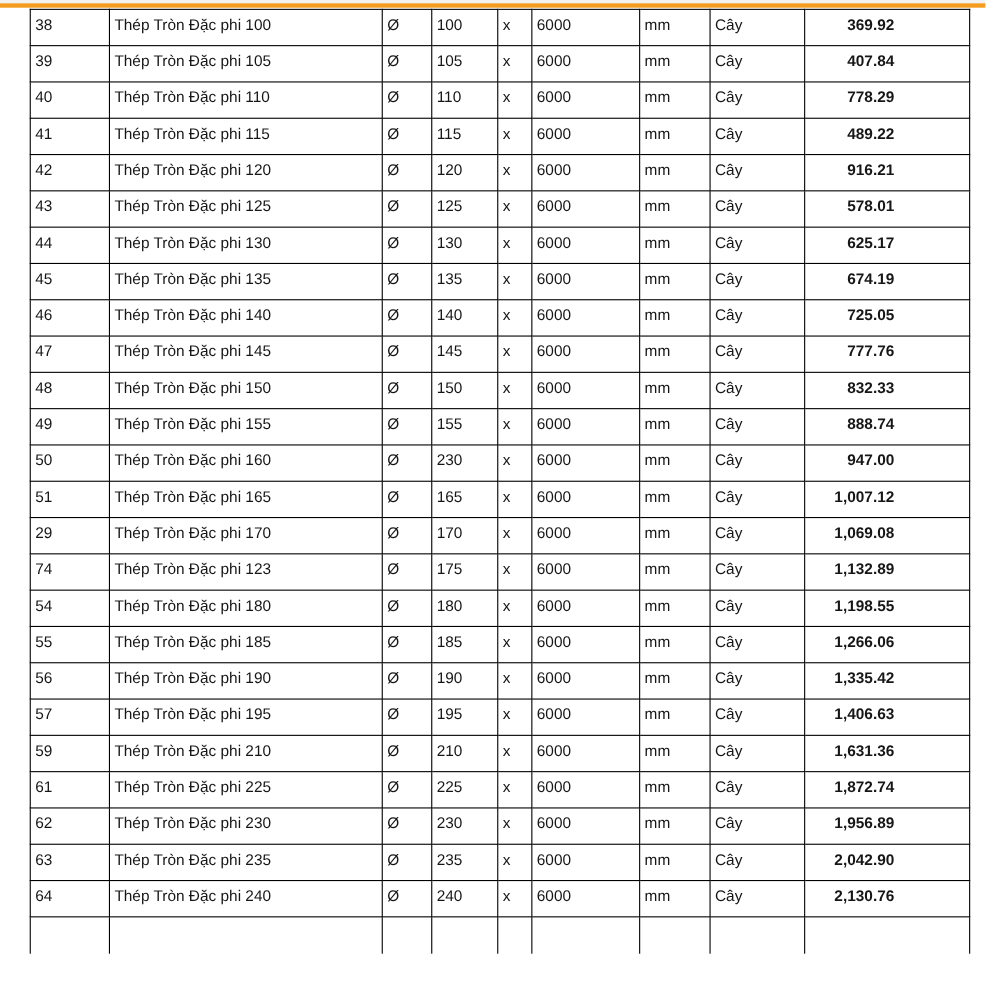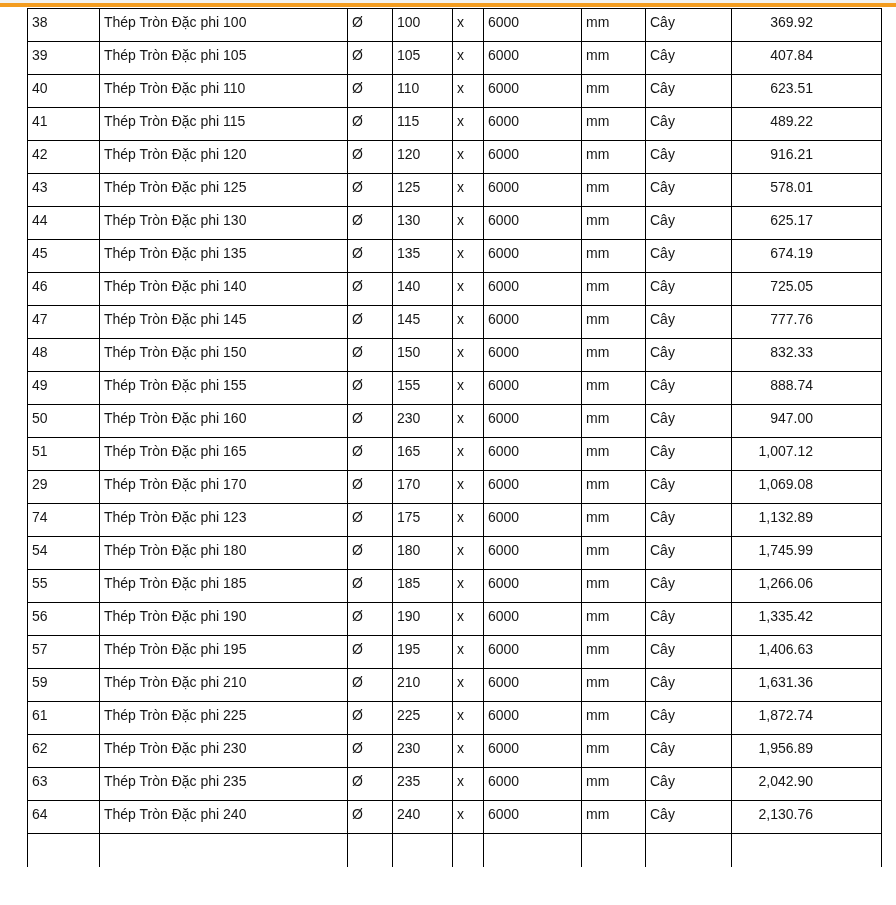--- a/index.html
+++ b/index.html
@@ -38,20 +38,21 @@
     padding: 4px 3px 0 4px;
     height: 33px;
     box-sizing: border-box;
     overflow: hidden;
     white-space: nowrap;
   }
   table.price-table tr { height: 33px; }
   table.price-table td.col-8 {
     text-align: right;
     padding-right: 68px;
+    font-weight: bold;
   }
   table.price-table tr.partial-row td {
     border-bottom: none;
     height: 33px;
   }
   
   col.c0 { width: 72px; }
   col.c1 { width: 248px; }
   col.c2 { width: 45px; }
   col.c3 { width: 60px; }
@@ -105,21 +106,21 @@
         </tr>
         <tr>
           <td class="col-0">40</td>
           <td class="col-1">Thép Tròn Đặc phi 110</td>
           <td class="col-2">Ø</td>
           <td class="col-3">110</td>
           <td class="col-4">x</td>
           <td class="col-5">6000</td>
           <td class="col-6">mm</td>
           <td class="col-7">Cây</td>
-          <td class="col-8">623.51</td>
+          <td class="col-8">778.29</td>
         </tr>
         <tr>
           <td class="col-0">41</td>
           <td class="col-1">Thép Tròn Đặc phi 115</td>
           <td class="col-2">Ø</td>
           <td class="col-3">115</td>
           <td class="col-4">x</td>
           <td class="col-5">6000</td>
           <td class="col-6">mm</td>
           <td class="col-7">Cây</td>
@@ -259,21 +260,21 @@
         </tr>
         <tr>
           <td class="col-0">54</td>
           <td class="col-1">Thép Tròn Đặc phi 180</td>
           <td class="col-2">Ø</td>
           <td class="col-3">180</td>
           <td class="col-4">x</td>
           <td class="col-5">6000</td>
           <td class="col-6">mm</td>
           <td class="col-7">Cây</td>
-          <td class="col-8">1,745.99</td>
+          <td class="col-8">1,198.55</td>
         </tr>
         <tr>
           <td class="col-0">55</td>
           <td class="col-1">Thép Tròn Đặc phi 185</td>
           <td class="col-2">Ø</td>
           <td class="col-3">185</td>
           <td class="col-4">x</td>
           <td class="col-5">6000</td>
           <td class="col-6">mm</td>
           <td class="col-7">Cây</td>

